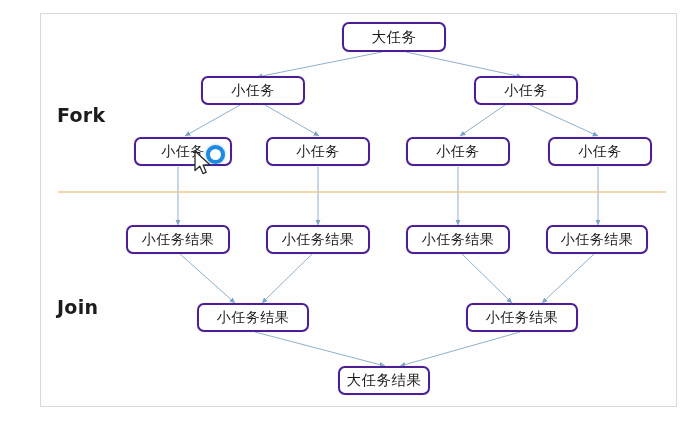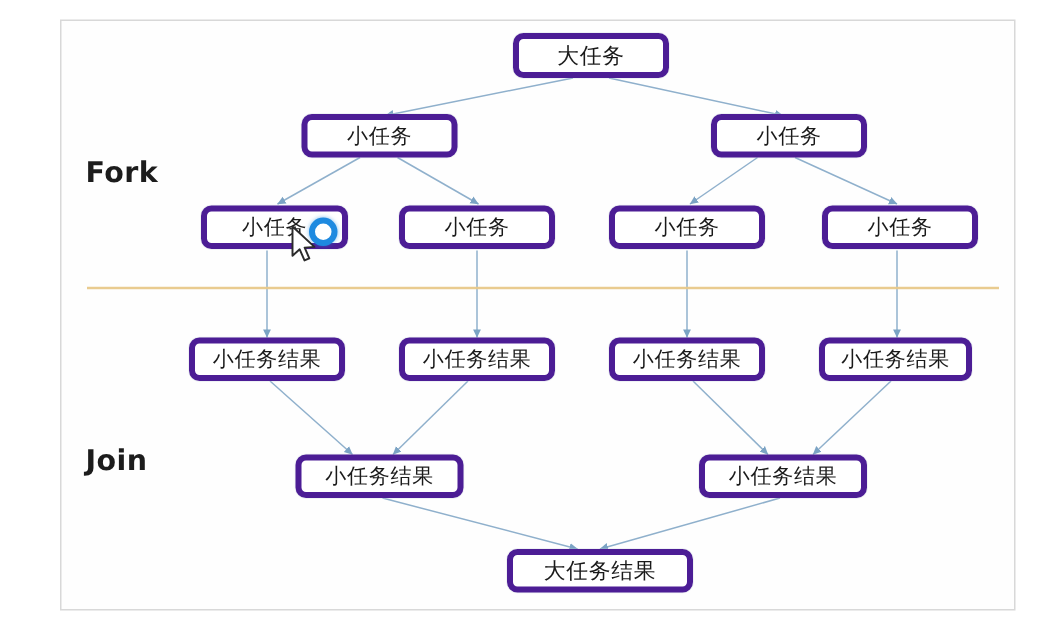--- a/index.html
+++ b/index.html
@@ -34,21 +34,21 @@
     top: 0;
     width: 697px;
     height: 421px;
     pointer-events: none;
   }
   
   .node {
     position: absolute;
     box-sizing: border-box;
     background: #ffffff;
-    border: 4px solid #4c1d95;
+    border: 2px solid #4c1d95;
     border-radius: 7px;
     display: flex;
     align-items: center;
     justify-content: center;
     color: #1a1a1a;
     font-family: "DejaVu Sans", "Liberation Sans", sans-serif;
     font-size: 14px;
     letter-spacing: 0.5px;
     white-space: nowrap;
     box-shadow: 0 0 0 0.5px rgba(200,210,220,0.35);
@@ -149,21 +149,21 @@
   <div class="node" style="left:548px; top:137px; width:104px; height:29px;">小任务</div>
 
   <div class="node" style="left:126px; top:225px; width:104px; height:29px;">小任务结果</div>
   <div class="node" style="left:266px; top:225px; width:104px; height:29px;">小任务结果</div>
   <div class="node" style="left:406px; top:225px; width:104px; height:29px;">小任务结果</div>
   <div class="node" style="left:546px; top:225px; width:102px; height:29px;">小任务结果</div>
 
   <div class="node" style="left:197px; top:303px; width:112px; height:29px;">小任务结果</div>
   <div class="node" style="left:466px; top:303px; width:112px; height:29px;">小任务结果</div>
 
-  <div class="node node-big" style="left:338px; top:366px; width:124px; height:29px;">大任务结果</div>
+  <div class="node node-big" style="left:338px; top:366px; width:92px; height:29px;">大任务结果</div>
 
   <div id="cursor-wrap">
     <div id="click-ring"></div>
     <svg id="mouse-pointer" width="20" height="27" viewBox="0 0 20 27" xmlns="http://www.w3.org/2000/svg">
       <path d="M1,1 L1,20.5 L5.8,16.2 L9.0,23.6 L12.2,22.2 L9.1,15.1 L15.6,14.6 Z" fill="#ffffff" stroke="#2b2b2b" stroke-width="1.3" stroke-linejoin="round"></path>
     </svg>
   </div>
 
 </div>
 

